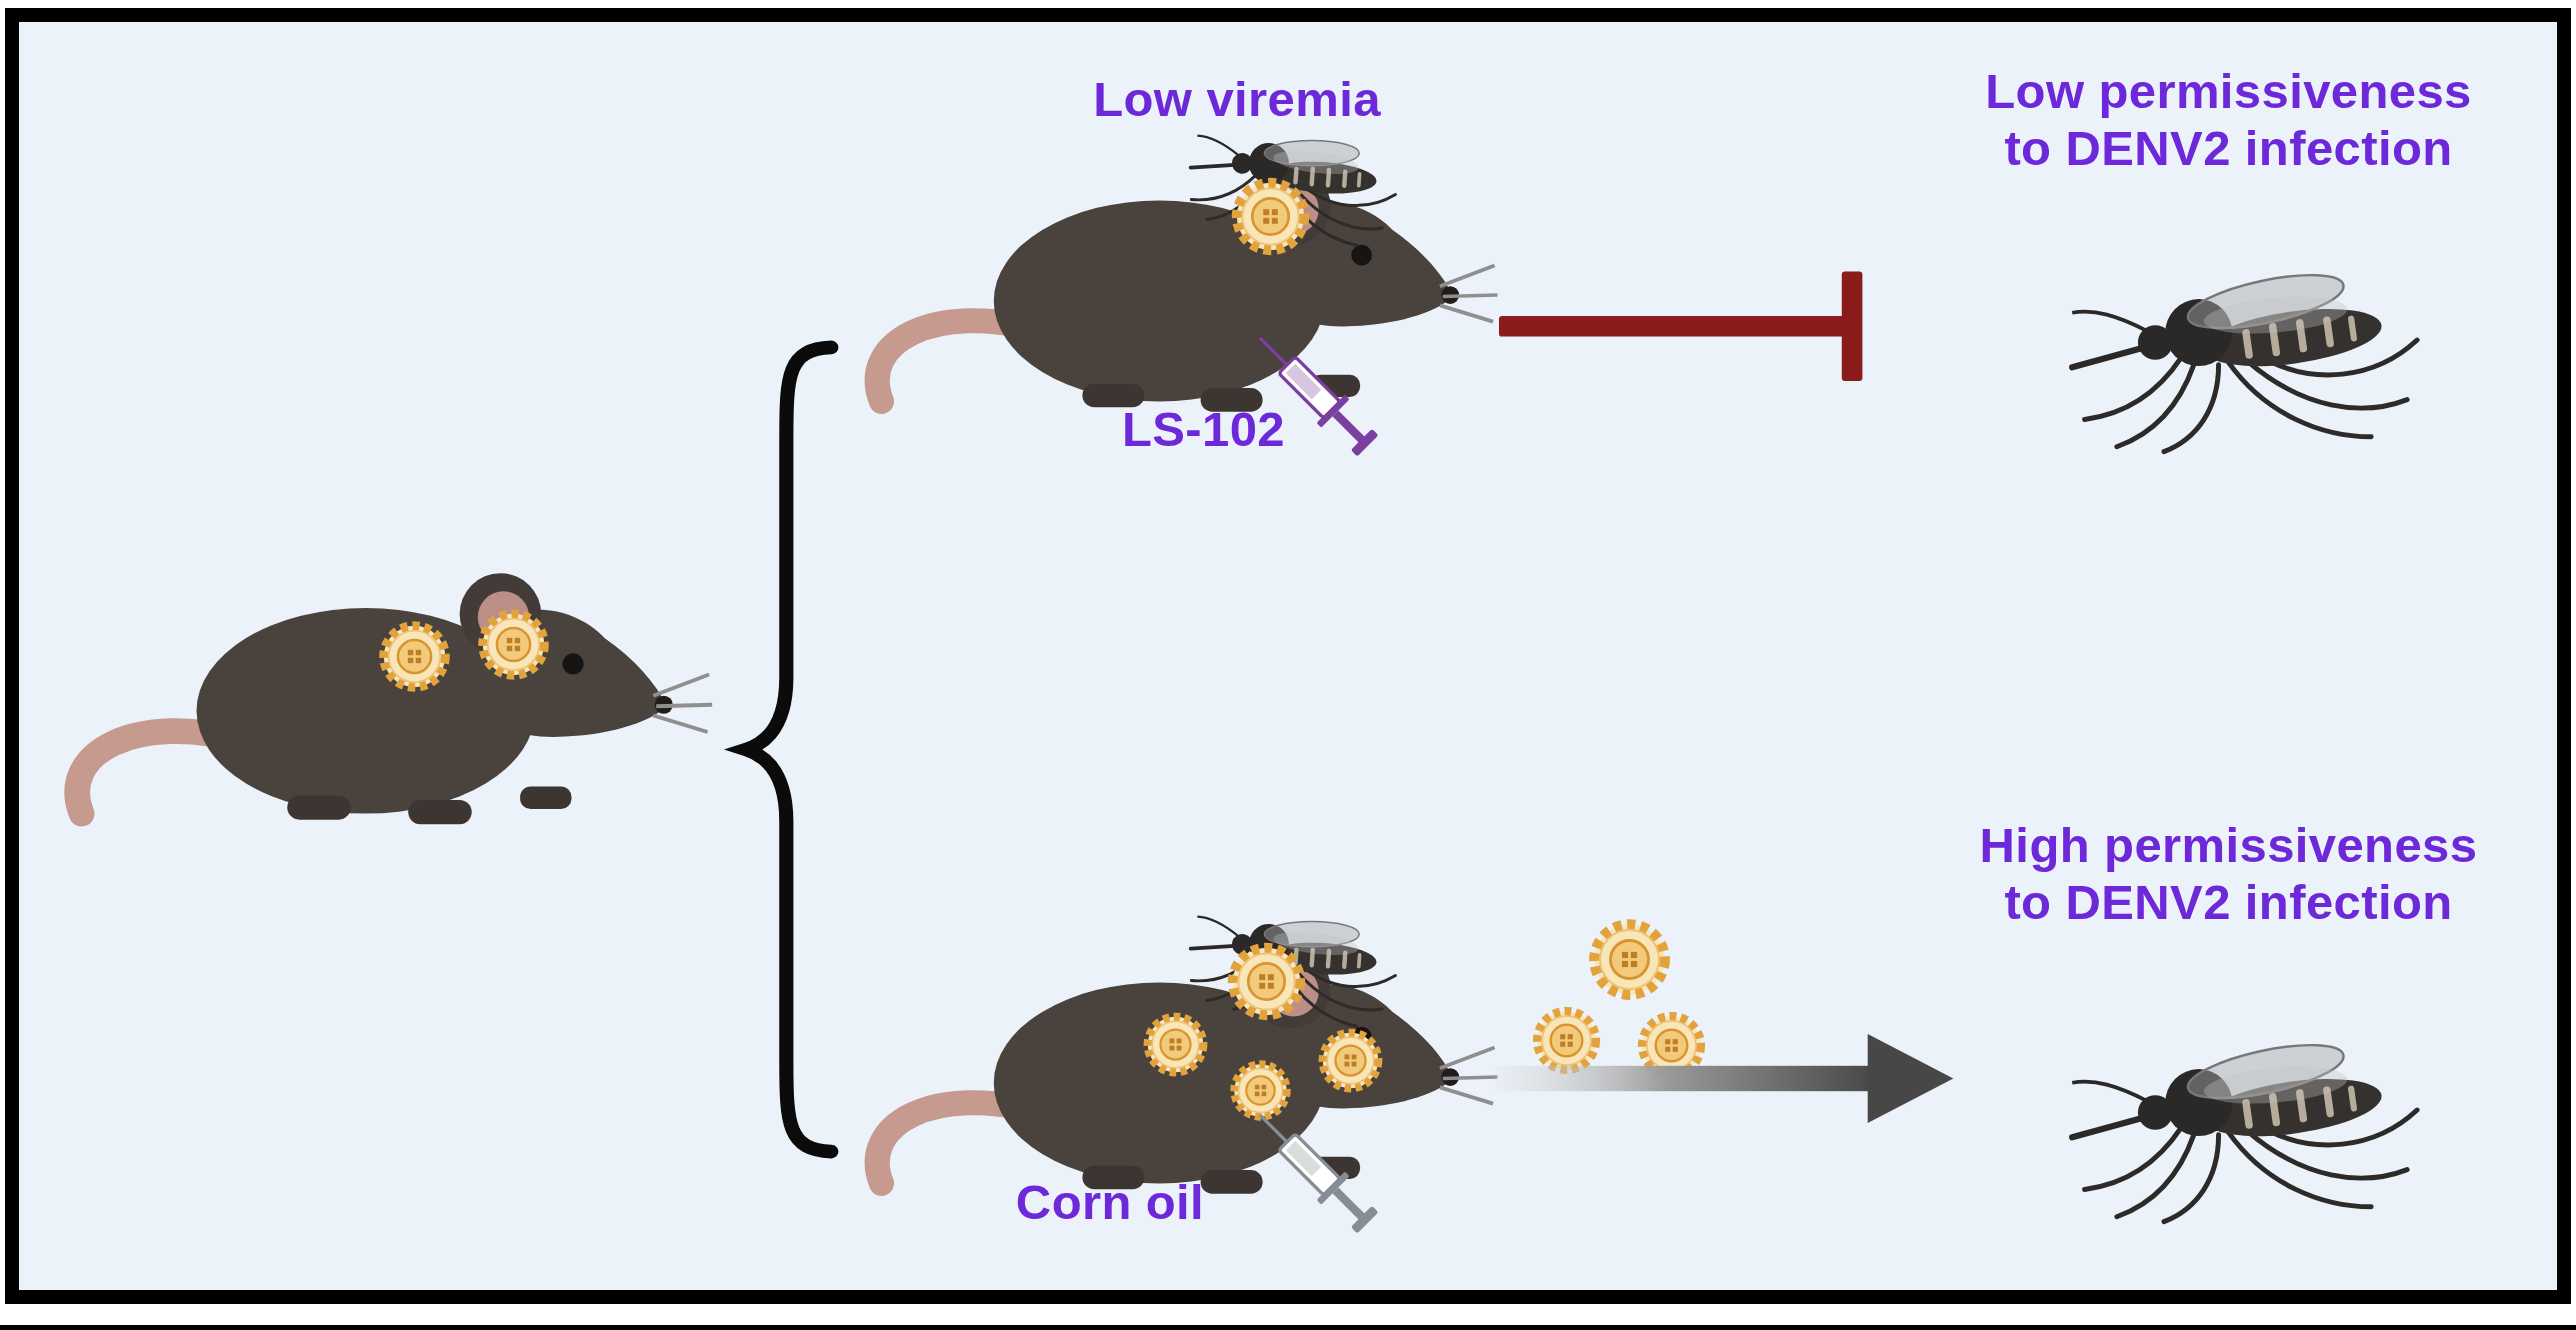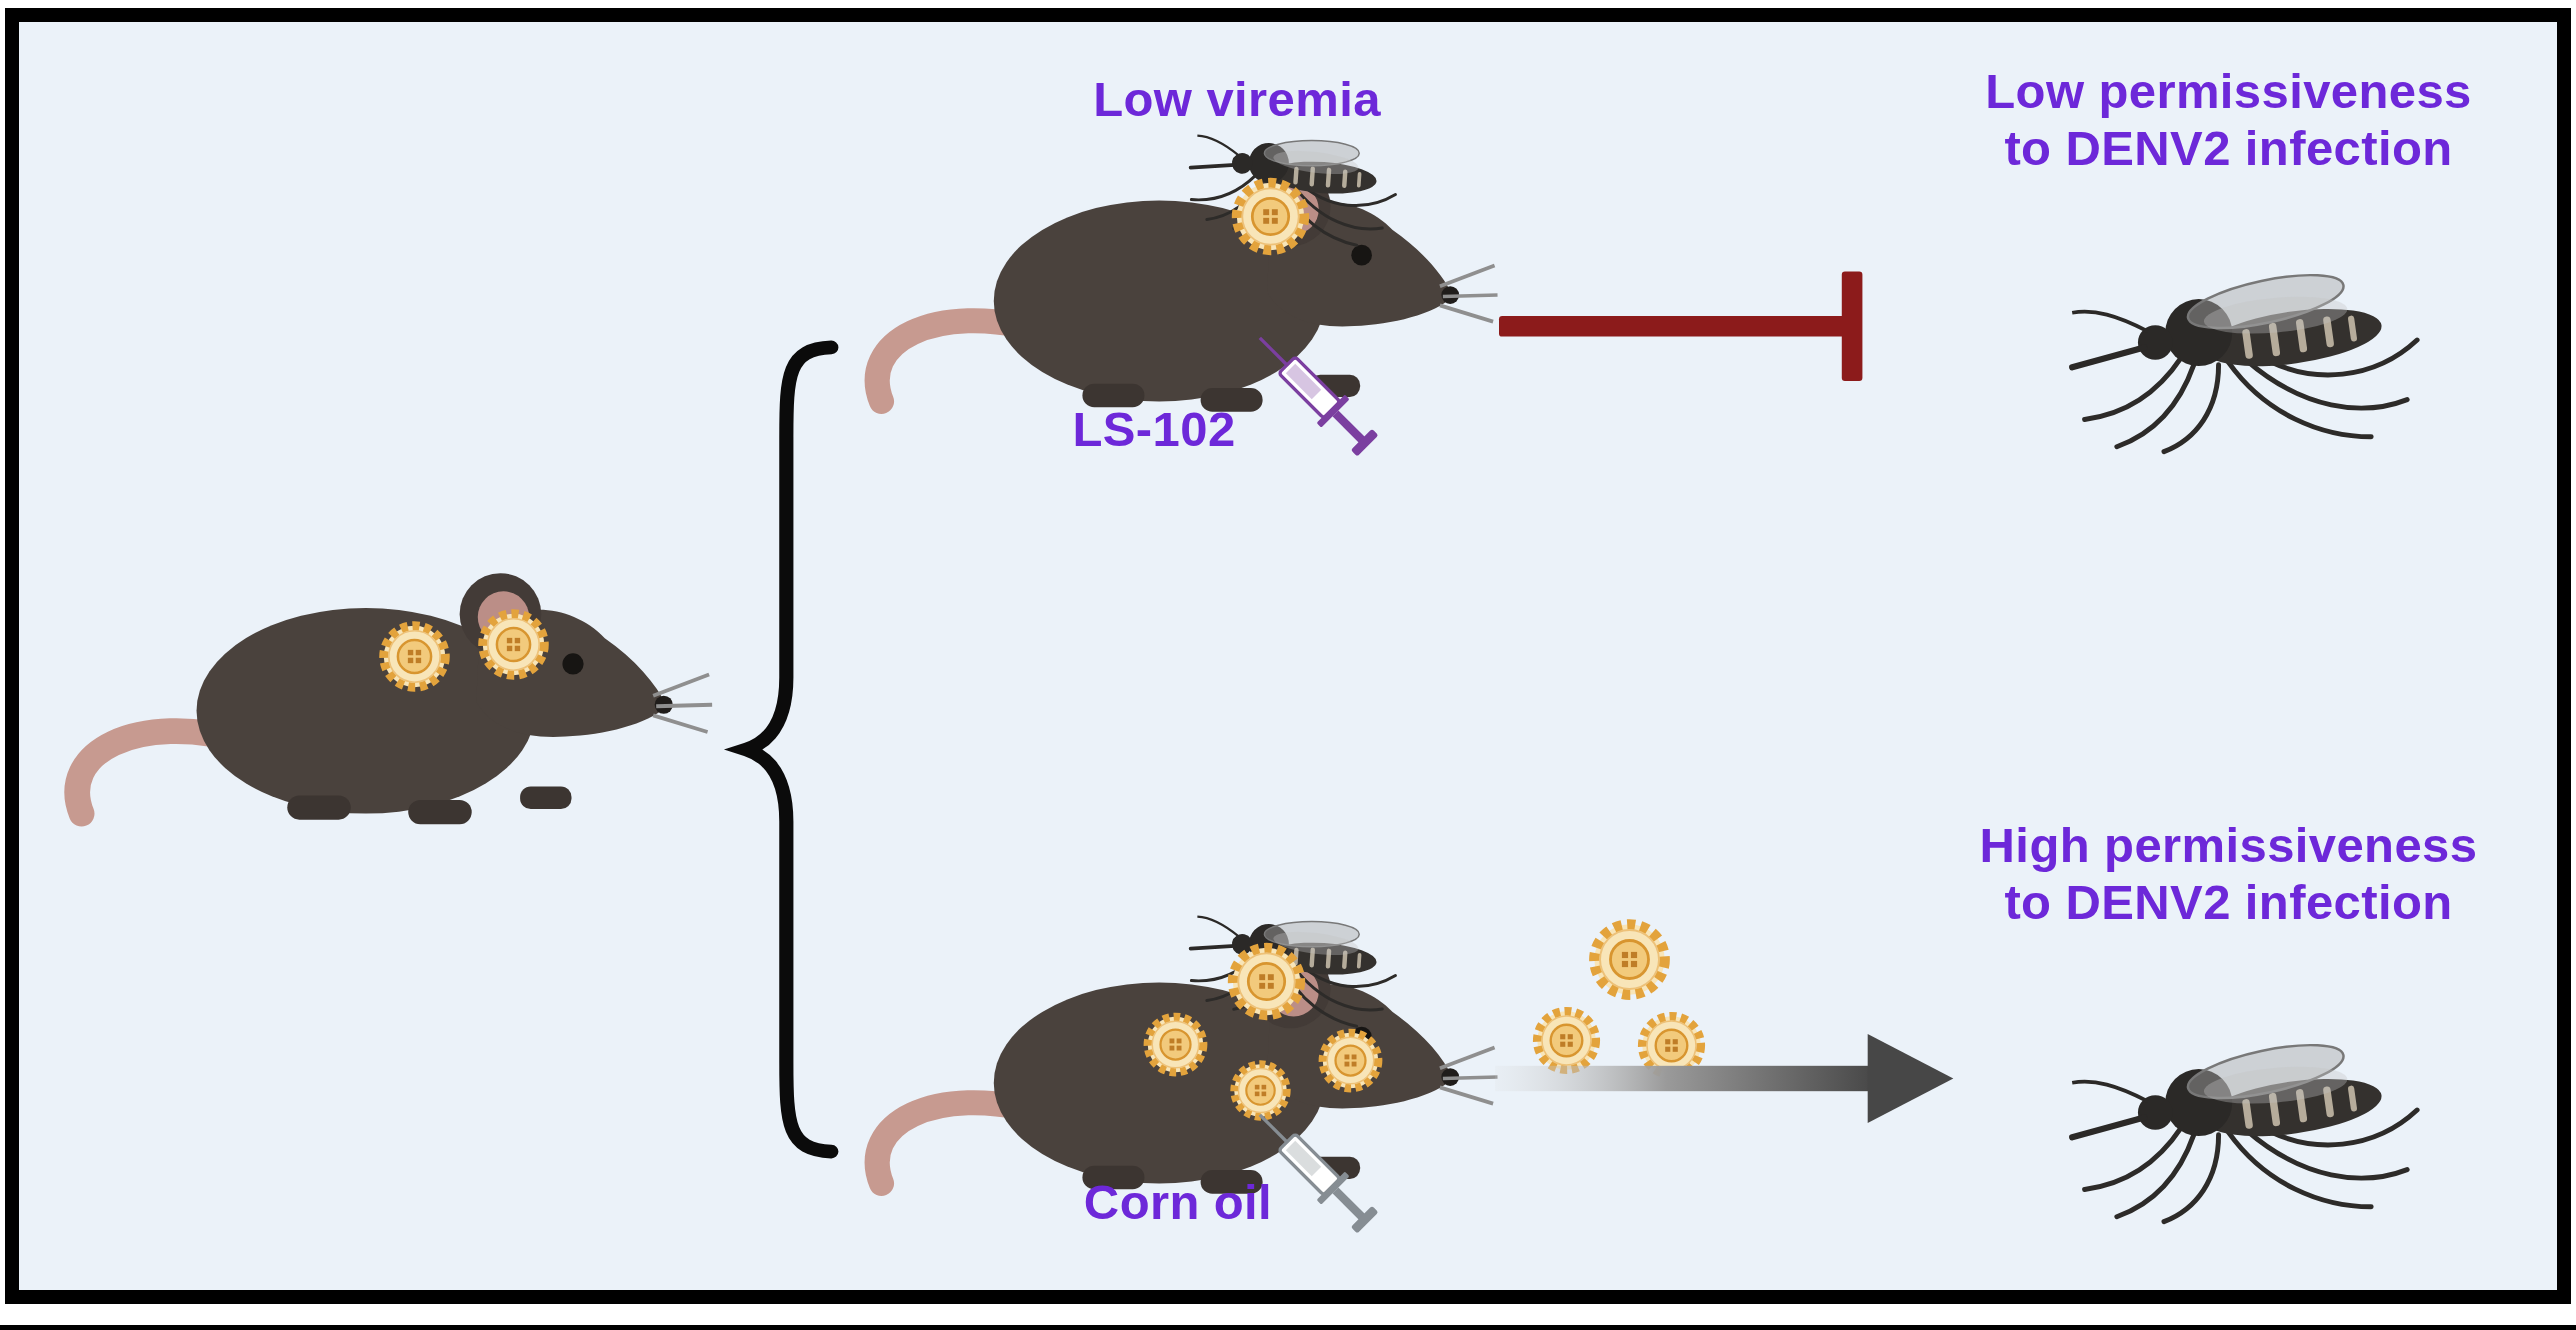--- a/index.html
+++ b/index.html
@@ -135,21 +135,21 @@
     </svg>
 
   <svg class="abs" style="left:1166px;top:91px;width:238px;height:163px;transform:rotate(12deg)" viewBox="0 0 320 220">
       <use href="#mosquito"></use>
     </svg>
 
   <svg class="abs" style="left:1225px;top:171px;width:91px;height:91px" viewBox="0 0 100 100">
       <use href="#virus"></use>
     </svg>
 
-  <div class="label" style="left:1023px;top:401px;width:262px;">
+  <div class="label" style="left:1023px;top:401px;width:262px;text-align:right;">
     <span>LS-102</span>
   </div>
 
   <svg class="abs" style="left:1233px;top:365px;width:167px;height:59px;transform:rotate(45deg);color:#7b3fa0" viewBox="0 0 200 70">
       <use href="#syringe"></use>
     </svg>
 
   <svg class="abs" style="left:1499px;top:262px;width:365px;height:127px" viewBox="0 0 460 160">
     <rect class="inhibit" x="0" y="68" width="438" height="26" rx="4"></rect>
     <rect class="inhibit" x="432" y="12" width="26" height="138" rx="4"></rect>
@@ -179,21 +179,21 @@
   <svg class="abs" style="left:1138px;top:1007px;width:75px;height:75px" viewBox="0 0 100 100">
       <use href="#virus"></use>
     </svg>
   <svg class="abs" style="left:1225px;top:1055px;width:71px;height:71px" viewBox="0 0 100 100">
       <use href="#virus"></use>
     </svg>
   <svg class="abs" style="left:1313px;top:1023px;width:75px;height:75px" viewBox="0 0 100 100">
       <use href="#virus"></use>
     </svg>
 
-  <div class="label" style="left:1047px;top:1174px;width:262px;">
+  <div class="label" style="left:979px;top:1174px;width:262px;">
     <span>Corn oil</span>
   </div>
 
   <svg class="abs" style="left:1233px;top:1142px;width:167px;height:59px;transform:rotate(45deg);color:#868d93" viewBox="0 0 200 70">
       <use href="#syringe"></use>
     </svg>
 
   <svg class="abs" style="left:1582px;top:912px;width:95px;height:95px" viewBox="0 0 100 100">
       <use href="#virus"></use>
     </svg>

